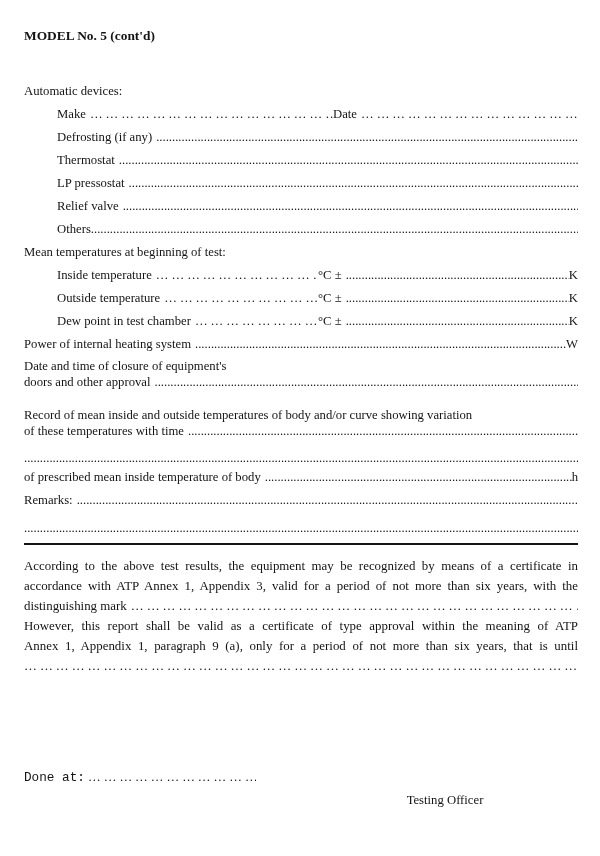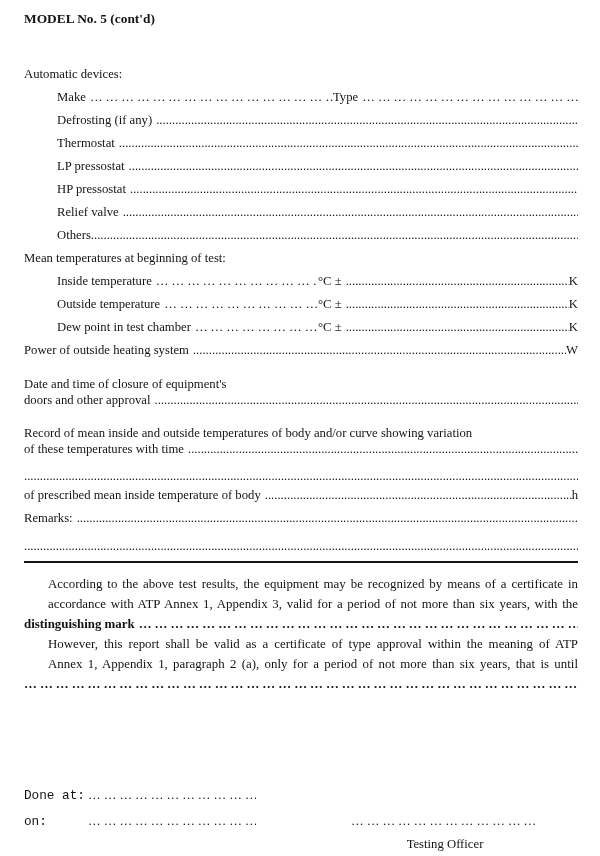--- a/index.html
+++ b/index.html
@@ -1,42 +1,42 @@
 <!DOCTYPE html>
 <html><head>
 <meta charset="utf-8">
 <style>
   html,body { margin:0; padding:0; background:#e8e8e8; }
   * { box-sizing:border-box; }
   .page {
     width:600px; height:856px; margin:0 auto; background:#ffffff; color:#141414;
     font-family:"Liberation Serif","DejaVu Serif",serif; font-size:12.7px;
-    padding:1px 22px 0 24px; position:relative; overflow:hidden;
+    padding:18px 22px 0 24px; position:relative; overflow:hidden;
   }
   .title { padding-top:10px; font-weight:bold; font-size:13.4px; }
   .sect-heading { margin-top:36px; height:23px; line-height:23px; }
   .row { display:flex; align-items:baseline; height:23px; line-height:23px; }
   .row.sm { height:16px; line-height:16px; }
   .indent { padding-left:33px; }
   .seg { display:flex; align-items:baseline; overflow:hidden; flex:0 0 auto; }
   .lbl { white-space:nowrap; flex:0 0 auto; }
   .lead { overflow:hidden; white-space:nowrap; min-width:0; margin-left:4px; }
   .lead.grow { flex:1 1 0; }
   .lead.nolm { margin-left:0; }
   .lead.f::after {
     content:"......................................................................................................................................................................................................................................................................................................................";
   }
   .lead.c::after {
     letter-spacing:3px;
     content:"……………………………………………………………………………………………………………………………………………………………………………………";
   }
   .divider { margin-top:7px; height:2px; background:#141414; }
   .para { font-size:12.9px; }
-  .jline { line-height:20px; text-align:justify; text-align-last:justify;margin-left:24px; }
-  .pline { line-height:20px; display:flex; align-items:center;font-weight:bold; }
+  .jline { line-height:20px; text-align:justify; text-align-last:justify; }
+  .pline { line-height:20px; display:flex; align-items:center; }
   .footer { margin-top:88px; }
   .footer .row { height:26px; line-height:26px; }
   .f-label { width:64px; flex:0 0 auto;font-family:Liberation Mono, monospace; }
   .f-dots { width:168px; flex:0 0 auto; }
   .f-spacer { width:95px; flex:0 0 auto; }
   .f-dots2 { width:188px; flex:0 0 auto; }
   .officer { margin-left:327px; width:188px; text-align:center; line-height:20px; }
 </style>
 </head>
 <body>
@@ -45,38 +45,34 @@
 
   <div class="title">MODEL No. 5 (cont'd)</div>
 
   <div class="sect-heading">Automatic devices:</div>
 
   <div class="row indent">
     <span class="seg" style="width:276px">
       <span class="lbl">Make</span>
       <span class="lead c grow"></span>
     </span>
-    <span class="lbl">Type</span>
+    <span class="lbl">Date</span>
     <span class="lead c grow"></span>
   </div>
 
   <div class="row indent">
     <span class="lbl">Defrosting (if any)</span>
     <span class="lead f grow"></span>
   </div>
   <div class="row indent">
     <span class="lbl">Thermostat</span>
     <span class="lead f grow"></span>
   </div>
   <div class="row indent">
     <span class="lbl">LP pressostat</span>
-    <span class="lead f grow"></span>
-  </div>
-  <div class="row indent">
-    <span class="lbl">HP pressostat</span>
     <span class="lead f grow"></span>
   </div>
   <div class="row indent">
     <span class="lbl">Relief valve</span>
     <span class="lead f grow"></span>
   </div>
   <div class="row indent">
     <span class="lbl">Others</span>
     <span class="lead f grow nolm"></span>
   </div>
@@ -107,26 +103,26 @@
     <span class="seg" style="width:261px">
       <span class="lbl">Dew point in test chamber</span>
       <span class="lead c grow"></span>
     </span>
     <span class="lbl">°C ±</span>
     <span class="lead f grow"></span>
     <span class="lbl">K</span>
   </div>
 
   <div class="row">
-    <span class="lbl">Power of outside heating system</span>
+    <span class="lbl">Power of internal heating system</span>
     <span class="lead f grow"></span>
     <span class="lbl">W</span>
   </div>
 
-  <div class="row sm" style="margin-top:14px">
+  <div class="row sm" style="margin-top:2px">
     <span class="lbl">Date and time of closure of equipment's</span>
   </div>
   <div class="row sm">
     <span class="lbl">doors and other approval</span>
     <span class="lead f grow"></span>
   </div>
 
   <div class="row sm" style="margin-top:17px">
     <span class="lbl">Record of mean inside and outside temperatures of body and/or curve showing variation</span>
   </div>
@@ -160,33 +156,27 @@
     <div class="jline">According to the above test results, the equipment may be recognized by means of a certificate in</div>
     <div class="jline">accordance with ATP Annex 1, Appendix 3, valid for a period of not more than six years, with the</div>
     <div class="pline">
       <span class="lbl">distinguishing mark</span>
       <span class="lead c grow"></span>
     </div>
   </div>
 
   <div class="para">
     <div class="jline">However, this report shall be valid as a certificate of type approval within the meaning of ATP</div>
-    <div class="jline">Annex 1, Appendix 1, paragraph 2 (a), only for a period of not more than six years, that is until</div>
+    <div class="jline">Annex 1, Appendix 1, paragraph 9 (a), only for a period of not more than six years, that is until</div>
     <div class="pline">
       <span class="lead c grow nolm"></span>
     </div>
   </div>
 
   <div class="footer">
     <div class="row">
       <span class="f-label">Done at:</span>
       <span class="f-dots lead c nolm"></span>
     </div>
-    <div class="row">
-      <span class="f-label">on:</span>
-      <span class="f-dots lead c nolm"></span>
-      <span class="f-spacer"></span>
-      <span class="f-dots2 lead c nolm"></span>
-    </div>
     <div class="officer">Testing Officer</div>
   </div>
 
 </div>
 
 </body></html>

